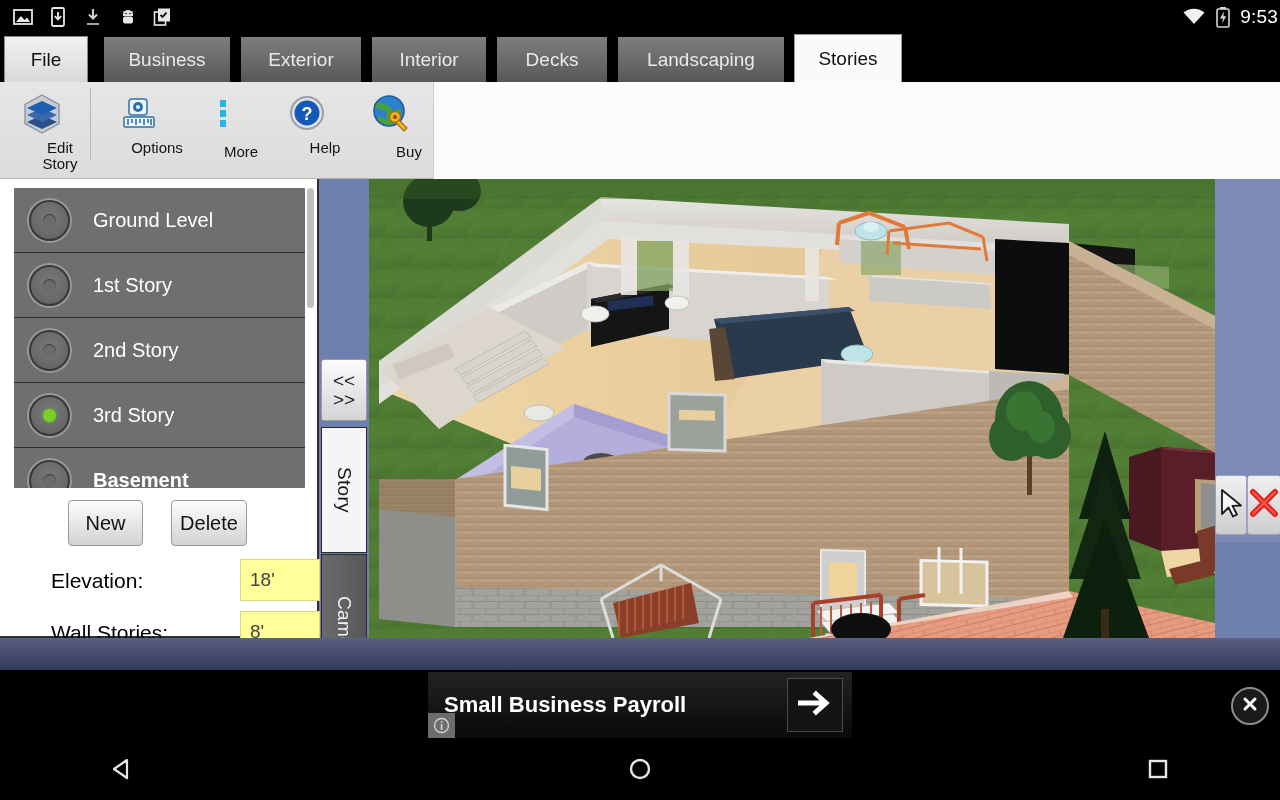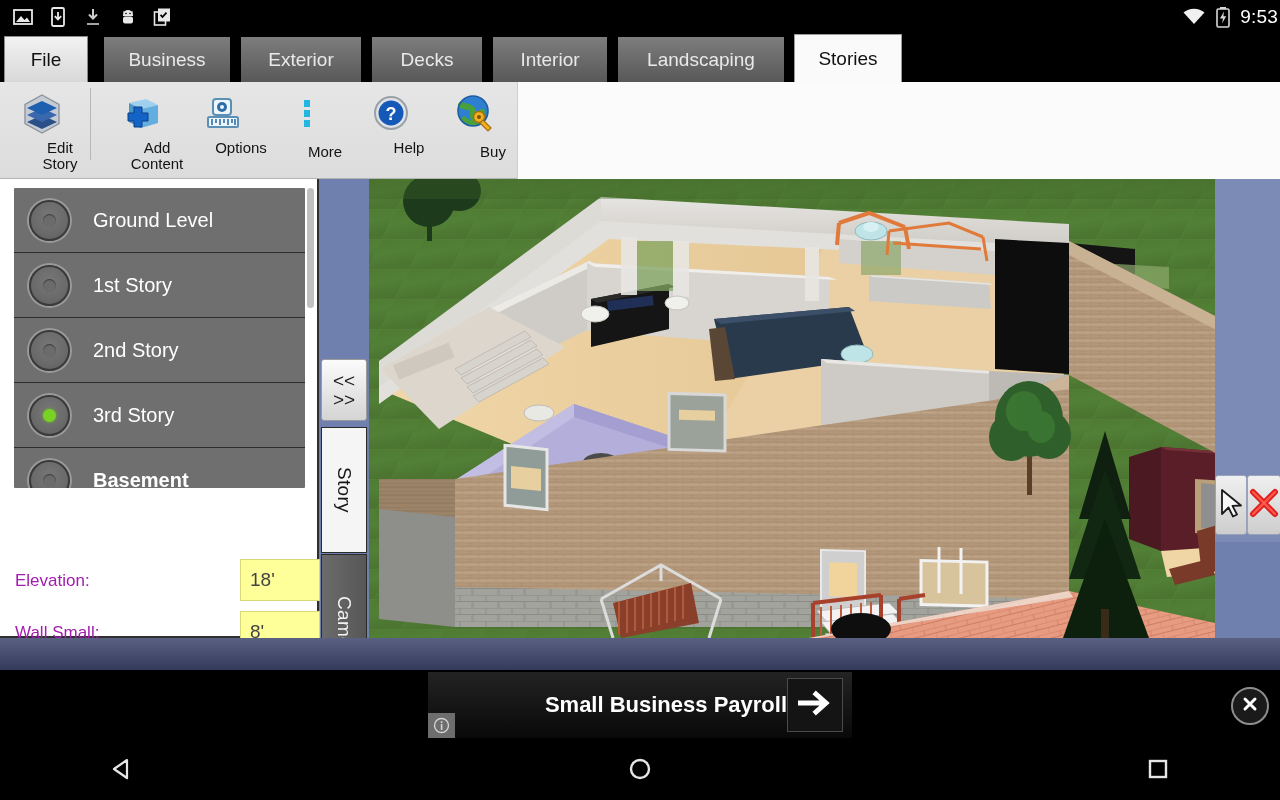--- a/index.html
+++ b/index.html
@@ -113,21 +113,21 @@
   .pbtn {
     width: 75px; height: 46px; font-size: 20px; color: #111;
     background: linear-gradient(#fdfdfd, #d2d2d2);
     border: 1px solid #9a9a9a; border-radius: 4px;
     cursor: pointer; user-select: none;
   }
   .field-row {
     position: absolute; left: 0; width: 319px; height: 48px;
     display: flex; align-items: center;
   }
-  .field-row .fl { font-size: 17px; color: #a21caf; padding-left: 15px; }
+  .field-row .fl { font-size: 21px; color: #000000; padding-left: 15px; margin-left: 36px; }
   .field-row .fv {
     position: absolute; left: 228px; top: 2px; width: 80px; height: 42px;
     background: #ffff99; border: 1px solid #d9d97a;
     display: flex; align-items: center; padding-left: 9px;
     font-size: 19px; color: #444; cursor: text; margin-left: 12px;
   }
   #row-elev { top: 378px; }
   #row-wall { top: 430px; }
 
   
@@ -183,21 +183,21 @@
   
   #adzone {
     position: absolute; left: 0; top: 670px; width: 1280px; height: 72px;
     background: #000;
   }
   #adbanner {
     position: absolute; left: 428px; top: 2px; width: 424px; height: 66px;
     background: linear-gradient(#232323, #090909);
     display: flex; align-items: center;
   }
-  #adtitle { flex: 1; text-align: right; font-size: 22px; font-weight: bold; color: #fff; padding-left: 0; }
+  #adtitle { flex: 1; text-align: left; font-size: 22px; font-weight: bold; color: #fff; padding-left: 16px; }
   #adinfo {
     position: absolute; left: 0px; bottom: 0px; width: 27px; height: 25px;
     background: #6d6d6d; display: flex; align-items: center; justify-content: center;
   }
   #adarrow {
     width: 56px; height: 54px; margin-right: 9px;
     background: #141414; border: 1px solid #4b4b4b;
     display: flex; align-items: center; justify-content: center;
     cursor: pointer;
   }
@@ -273,22 +273,22 @@
       <span id="clock">9:53</span>
     </div>
   </div>
 
   <div id="app">
 
     <div id="tabbar">
       <div class="tab file" style="margin-left:4px;">File</div>
       <div class="tab" style="width:128px;margin-left:6px;">Business</div>
       <div class="tab" style="width:122px;">Exterior</div>
+      <div class="tab" style="width:116px;">Interior</div>
       <div class="tab" style="width:112px;">Decks</div>
-      <div class="tab" style="width:116px;">Interior</div>
       <div class="tab" style="width:168px;">Landscaping</div>
       <div class="tab active" style="width:108px;">Stories</div>
       <div class="tail"></div>
     </div>
 
     <div id="ribbon">
       <div class="rb-inner">
 
         <div class="rb-item">
           <div class="rb-ico">
@@ -297,31 +297,20 @@
               <polygon points="23,24 38,31 23,38 8,31" fill="#2b4f86"></polygon>
               <polygon points="23,17 38,24 23,31 8,24" fill="#3a68ac"></polygon>
               <polygon points="23,10 38,17 23,24 8,17" fill="#1e5fb0"></polygon>
             </svg>
           </div>
           <div class="rb-lbl">Edit Story</div>
         </div>
 
         <div class="rb-sep"></div>
 
-        <div class="rb-item">
-          <div class="rb-ico">
-            <svg width="46" height="46" viewBox="0 0 46 46">
-              <polygon points="13,12 30,8 42,14 25,18" fill="#9fd0ee"></polygon>
-              <polygon points="25,18 42,14 42,32 25,37" fill="#63aede"></polygon>
-              <polygon points="13,12 25,18 25,37 13,31" fill="#4c95c9"></polygon>
-              <path d="M12 22h6v-6h8v6h6v8h-6v6h-8v-6h-6z" fill="#1464c8" stroke="#0b3f86" stroke-width="1"></path>
-            </svg>
-          </div>
-          <div class="rb-lbl">Add Content</div>
-        </div>
 
         <div class="rb-item">
           <div class="rb-ico">
             <svg width="46" height="46" viewBox="0 0 46 46">
               <rect x="13" y="8" width="18" height="16" rx="3" fill="#eef6fb" stroke="#5b8fb5" stroke-width="2"></rect>
               <circle cx="22" cy="16" r="5" fill="#2b6ea8"></circle>
                 <circle cx="22" cy="16" r="2" fill="#eef6fb"></circle>
               <rect x="8" y="26" width="30" height="10" rx="1.5" fill="#eef6fb" stroke="#5b8fb5" stroke-width="2"></rect>
               <g stroke="#2b6ea8" stroke-width="1.6">
                 <path d="M12 28v6M16 28v4M20 28v6M24 28v4M28 28v6M32 28v4M35 28v6"></path>
@@ -669,27 +658,31 @@
           </div>
           <div class="story-row">
             <div class="radio">
                 <div class="dot"></div>
               </div>
             <div class="story-label">Basement</div>
           </div>
         </div>
         <div id="scrollthumb"></div>
 
+        <div id="panelbuttons">
+          <div class="pbtn" style="display:flex;align-items:center;justify-content:center;">New</div>
+          <div class="pbtn" style="display:flex;align-items:center;justify-content:center;width:76px;">Delete</div>
+        </div>
 
         <div class="field-row" id="row-elev">
           <div class="fl">Elevation:</div>
           <div class="fv">18'</div>
         </div>
         <div class="field-row" id="row-wall">
-          <div class="fl">Wall Small:</div>
+          <div class="fl">Wall Stories:</div>
           <div class="fv">8'</div>
         </div>
       </div>
 
       <div id="collapsebtn">
         <span>&lt;&lt;</span>
         <span>&gt;&gt;</span>
       </div>
 
       <div class="vtab" id="vtab-story">

